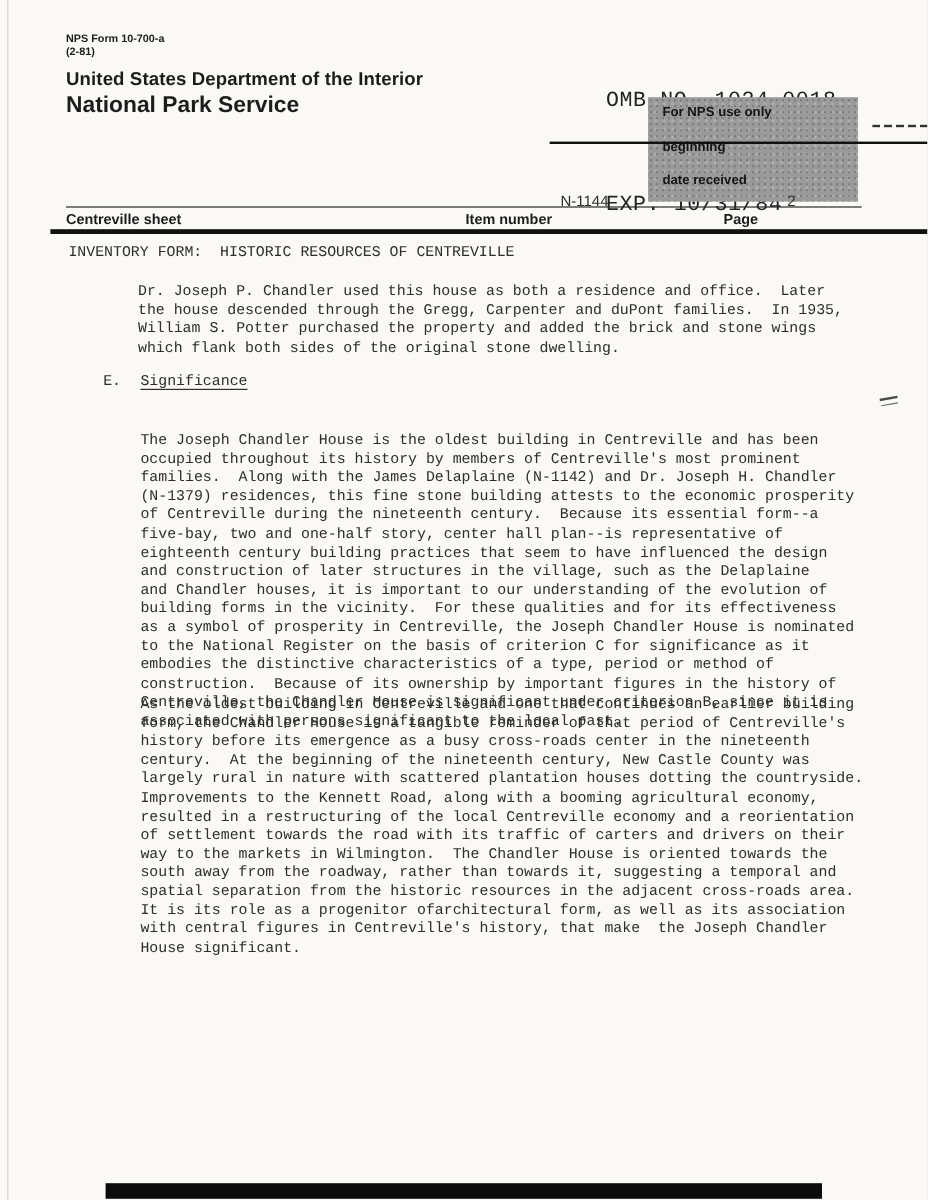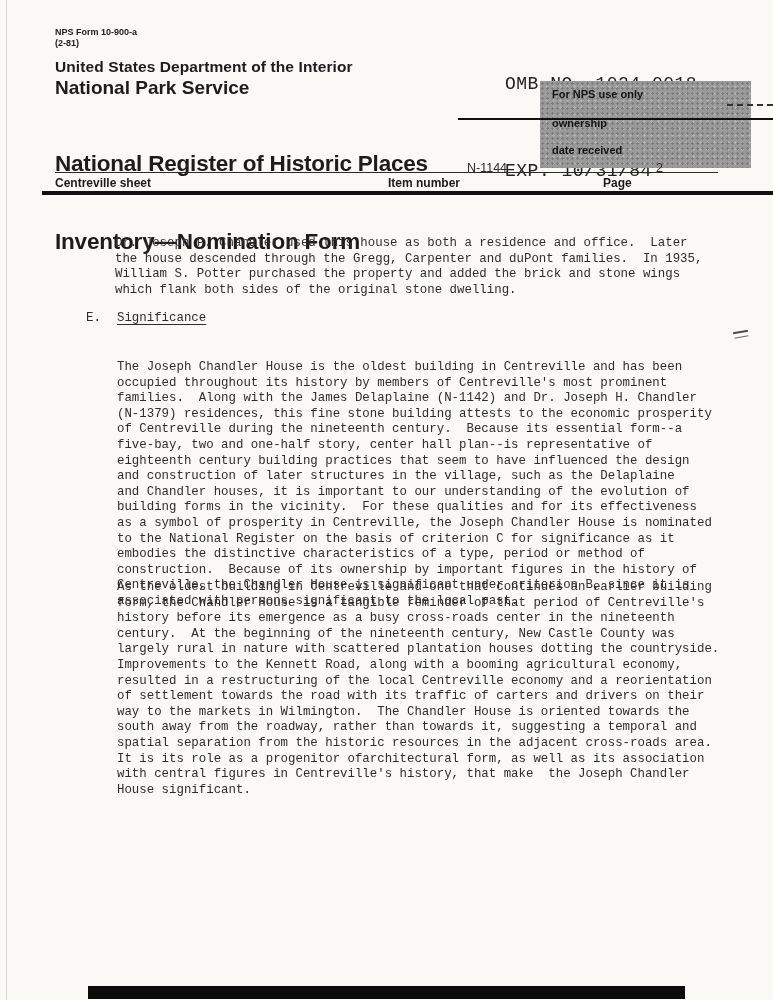--- a/index.html
+++ b/index.html
@@ -23,21 +23,21 @@
 
   
   .form-no{left:55px;top:27px;font-size:9px;line-height:11px;font-weight:700;}
   .omb{left:505px;top:12px;font-family:"Liberation Mono",monospace;font-size:18px;line-height:29px;color:#222;white-space:pre;letter-spacing:.5px;}
   .dept{left:55px;top:58px;font-size:15.5px;font-weight:700;letter-spacing:.1px;text-align:right;}
   .agency{left:55px;top:77px;font-size:19px;font-weight:700;}
   .title{left:55px;top:99px;font-size:22.5px;line-height:26px;font-weight:700;letter-spacing:-.2px;white-space:pre;}
 
   
   .nps-box{
-    left:540px;top:81px;width:211px;height:87px;
+    left:540px;top:81px;width:175px;height:87px;
     background-color:var(--box-gray);
     background-image:
       radial-gradient(#7c7c7c 1px, transparent 1.3px),
       radial-gradient(#b3b1ad 1px, transparent 1.3px);
     background-size:5px 5px,7px 7px;
     background-position:0 0,3px 2px;
   }
   .nps-box .lbl{position:absolute;left:12px;font-size:11px;font-weight:700;color:#141414;}
   .lbl-use{top:7px;}
   .lbl-received{top:36px;}
@@ -79,53 +79,50 @@
   
   .bottom-bar{left:88px;top:986px;width:597px;height:13px;background:#0c0c0c;}
 </style>
 </head>
 <body>
 
 <div class="page">
   <div class="abs page-edge"></div>
 
   <div class="abs form-no">
-    <div>NPS Form 10-900-a</div>
+    <div>NPS Form 10-700-a</div>
     <div>(2-81)</div>
   </div>
 
   <div class="abs omb">
     <div>OMB NO. 1024-0018</div>
     <div>EXP. 10/31/84</div>
   </div>
 
   <div class="abs dept">United States Department of the Interior</div>
   <div class="abs agency">National Park Service</div>
 
-  <div class="abs title">
-    <div>National Register of Historic Places</div>
-    <div>Inventory—Nomination Form</div>
-  </div>
 
   <div class="abs nps-box">
     <div class="lbl lbl-use">For NPS use only</div>
-    <div class="lbl lbl-received">ownership</div>
+    <div class="lbl lbl-received">beginning</div>
     <div class="lbl lbl-date">date received</div>
   </div>
   <div class="abs strike-line"></div>
   <div class="abs dash-top"></div>
 
   <div class="abs rule-thin"></div>
   <div class="abs bar-label cont-label">Centreville sheet</div>
   <div class="abs bar-label item-label">Item number</div>
   <div class="abs bar-value item-value">N-1144</div>
   <div class="abs bar-label page-label">Page</div>
   <div class="abs bar-value page-value">2</div>
   <div class="abs rule-thick"></div>
 
+  <div class="abs typed form-heading">INVENTORY FORM:  HISTORIC RESOURCES OF CENTREVILLE</div>
   <div class="abs typed para1">Dr. Joseph P. Chandler used this house as both a residence and office.  Later
 the house descended through the Gregg, Carpenter and duPont families.  In 1935,
 William S. Potter purchased the property and added the brick and stone wings
 which flank both sides of the original stone dwelling.</div>
 
   <div class="abs typed section-letter">E.</div>
   <div class="abs typed section-title">Significance</div>
 
   <div class="abs typed para2">The Joseph Chandler House is the oldest building in Centreville and has been
 occupied throughout its history by members of Centreville's most prominent

